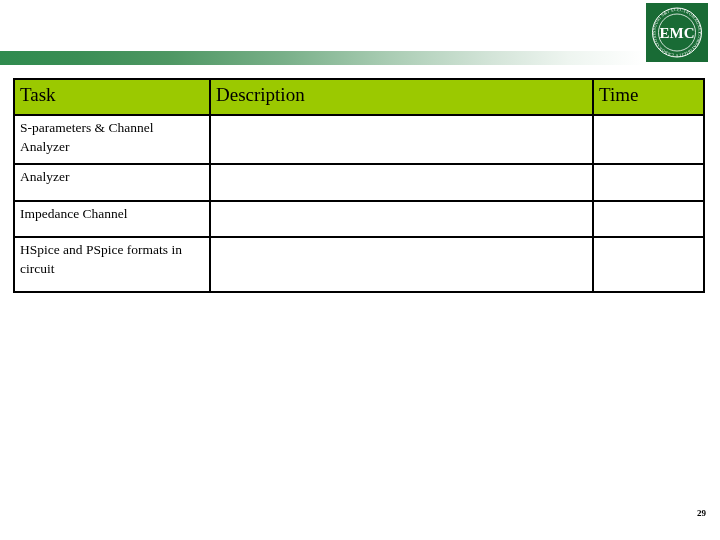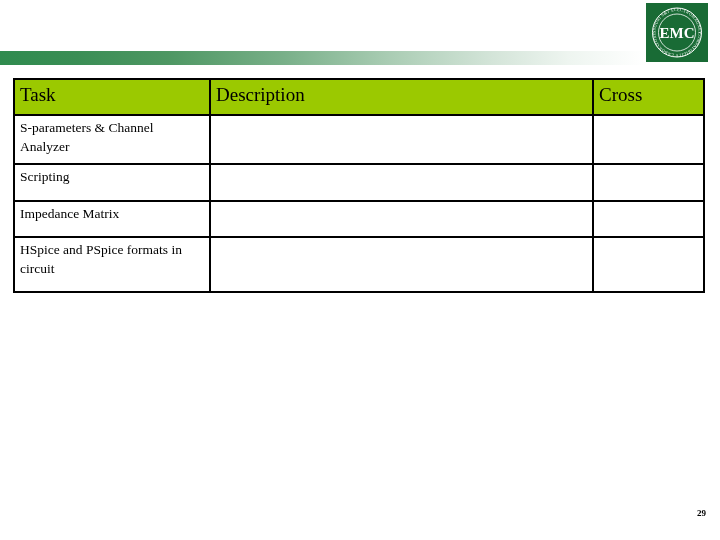--- a/index.html
+++ b/index.html
@@ -144,36 +144,36 @@
 <table id="task-table">
   <colgroup>
     <col class="col-task">
     <col class="col-desc">
     <col class="col-time">
   </colgroup>
   <thead>
     <tr>
       <th>Task</th>
       <th>Description</th>
-      <th>Cross</th>
+      <th>Time</th>
     </tr>
   </thead>
   <tbody>
     <tr class="row-h1">
       <td class="cell-task">S-parameters &amp; Channel Analyzer</td>
       <td class="cell-desc"></td>
       <td class="cell-time"></td>
     </tr>
     <tr class="row-h2">
-      <td class="cell-task">Scripting</td>
+      <td class="cell-task">Analyzer</td>
       <td class="cell-desc"></td>
       <td class="cell-time"></td>
     </tr>
     <tr class="row-h3">
-      <td class="cell-task">Impedance Matrix</td>
+      <td class="cell-task">Impedance Channel</td>
       <td class="cell-desc"></td>
       <td class="cell-time"></td>
     </tr>
     <tr class="row-h5">
       <td class="cell-task">HSpice and PSpice formats in circuit</td>
       <td class="cell-desc"></td>
       <td class="cell-time"></td>
     </tr>
   </tbody>
 </table>

